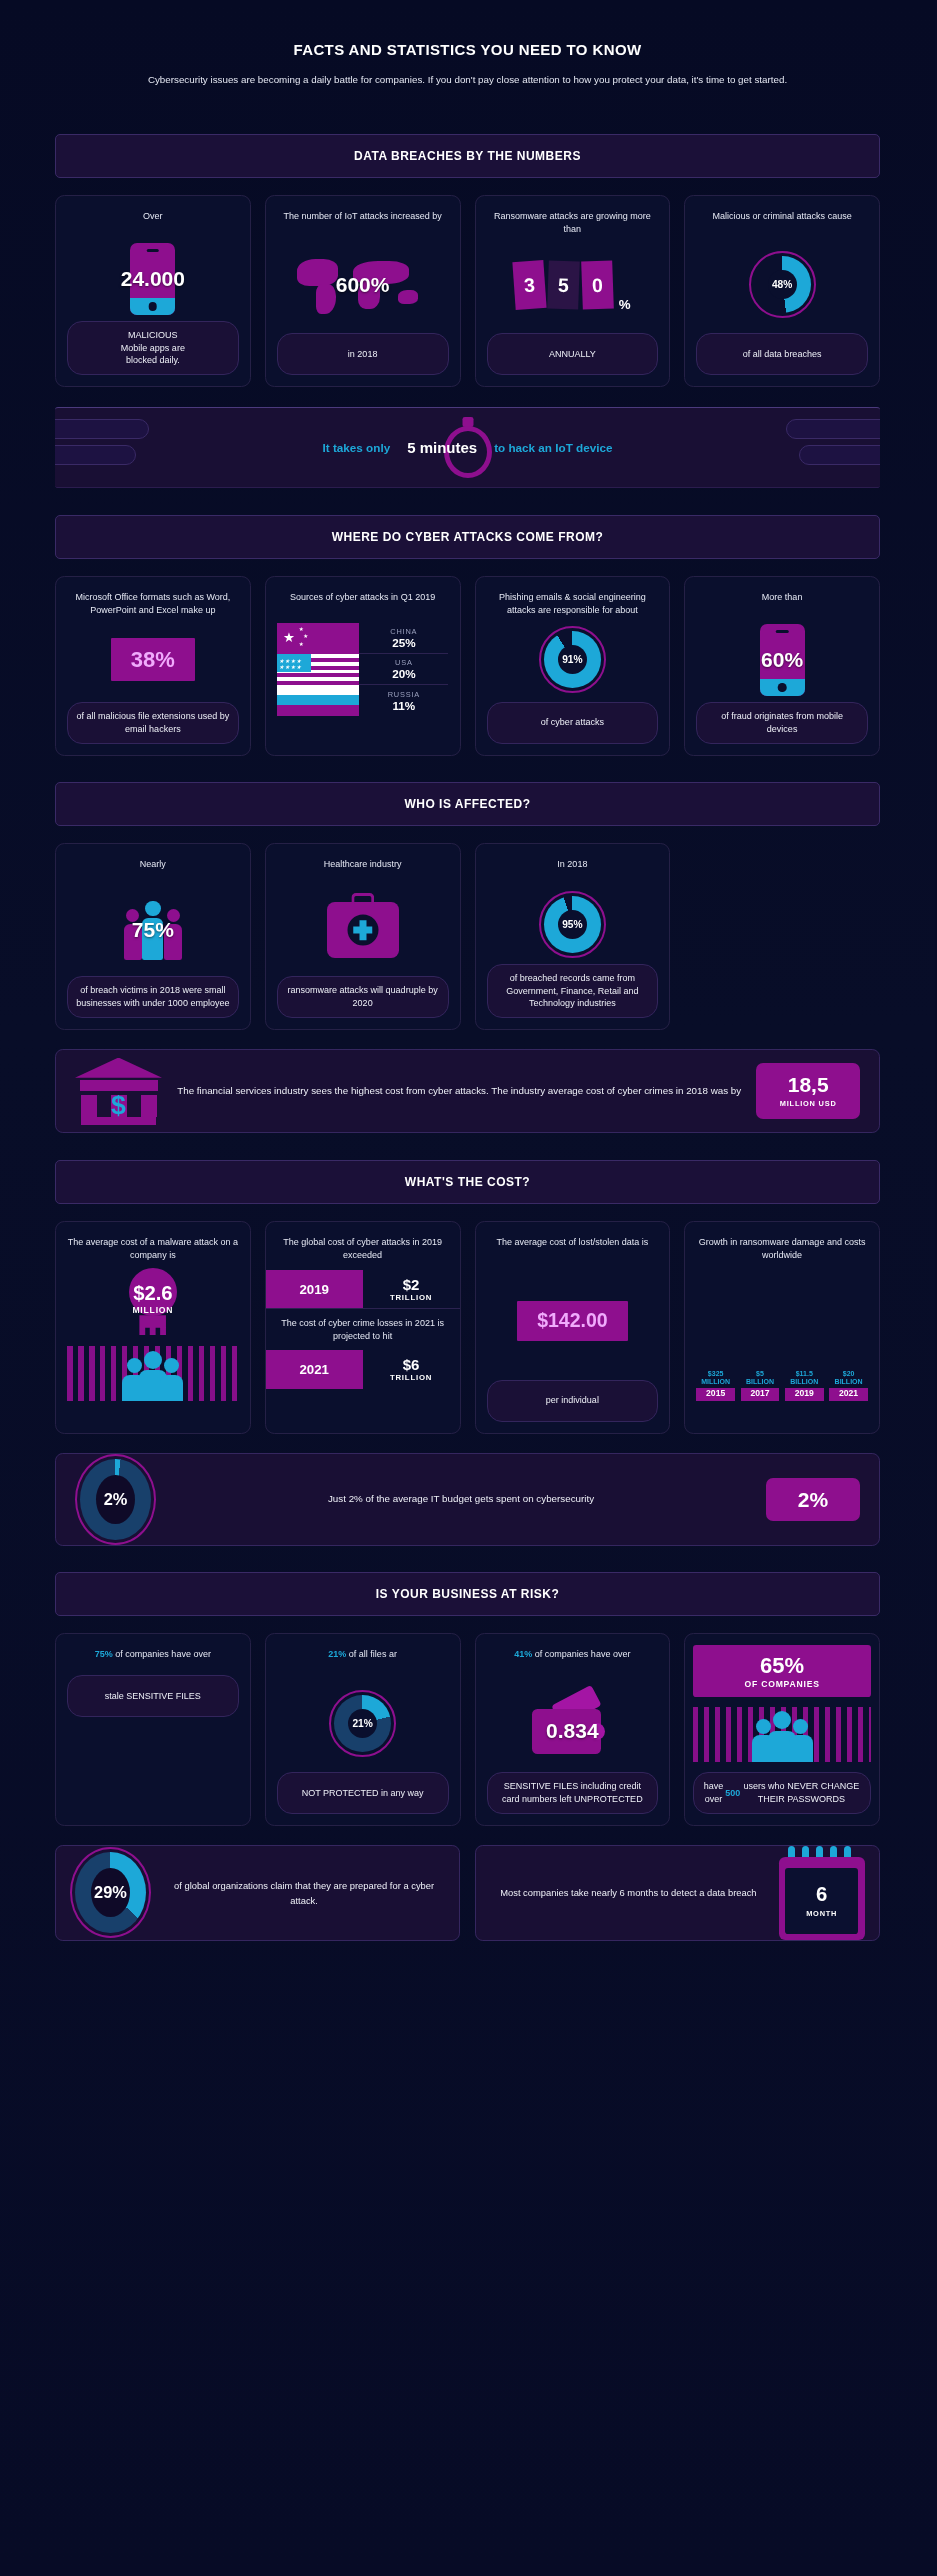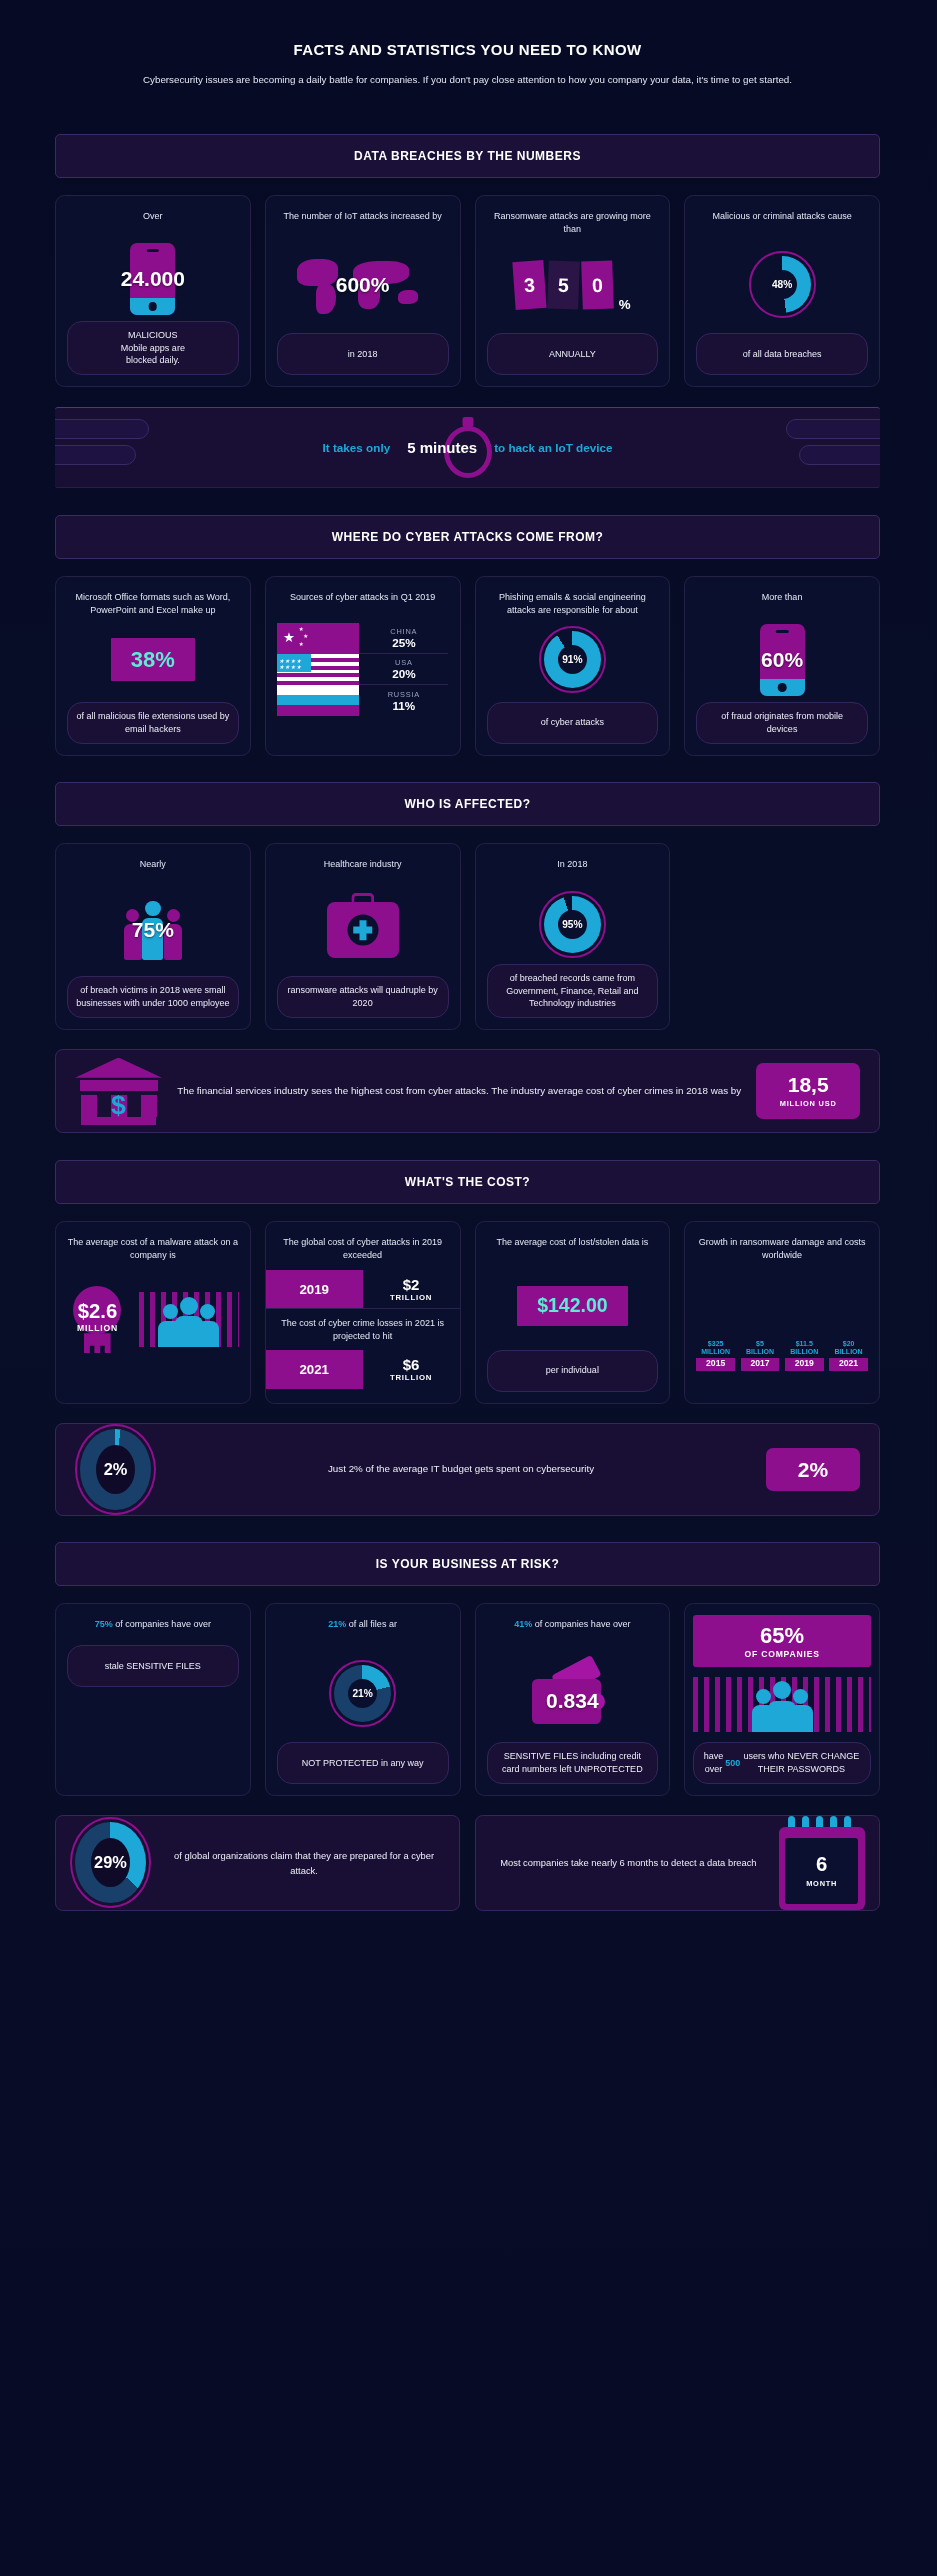--- a/index.html
+++ b/index.html
@@ -89,21 +89,21 @@
   .foot .hl{color:var(--cyan);font-weight:700;}
 
   
   .overlay-num{
     position:absolute;left:0;right:0;top:50%;transform:translateY(-50%);
     text-align:center;font-size:21px;font-weight:700;color:#fff;
     text-shadow:0 0.8px 2.3px rgba(0,0,0,.55);pointer-events:none;
   }
   .pill{
     background:var(--magenta);border-radius:1px;
-    padding:8.6px 20.3px;font-size:22px;font-weight:700;color:#5eead4;
+    padding:8.6px 20.3px;font-size:22px;font-weight:700;color:#f0abfc;
   }
   .phone{
     width:45px;height:72px;border-radius:7px;background:var(--magenta);
     position:relative;overflow:hidden;
   }
   .phone .speaker{
     position:absolute;top:6.2px;left:50%;transform:translateX(-50%);
     width:12.5px;height:3.1px;border-radius:1.6px;background:#0a0f2d;
   }
   .phone .chin{
@@ -283,21 +283,21 @@
     display:flex;align-items:center;justify-content:center;}
   .bigdonut .lbl2{position:relative;z-index:4;font-size:16.4px;font-weight:700;color:#fff;}
 </style>
 </head>
 <body>
 
 <div class="page">
 
   <div class="masthead">
     <h1>FACTS AND STATISTICS YOU NEED TO KNOW</h1>
-    <p>Cybersecurity issues are becoming a daily battle for companies. If you don't pay close attention to how you company your data, it's time to get started.</p>
+    <p>Cybersecurity issues are becoming a daily battle for companies. If you don't pay close attention to how you protect your data, it's time to get started.</p>
   </div>
 
   <div class="band">
     <h2>DATA BREACHES BY THE NUMBERS</h2>
   </div>
   <div class="grid">
 
     <div class="card">
       <div class="cap">Over</div>
       <div class="viz">
@@ -513,21 +513,21 @@
     </div>
   </div>
 
   <div class="band">
     <h2>WHAT'S THE COST?</h2>
   </div>
   <div class="grid">
 
     <div class="card">
       <div class="cap">The average cost of a malware attack on a company is</div>
-      <div class="viz" style="gap:11px;">
+      <div class="viz" style="flex-direction:column;gap:11px;">
         <div style="position:relative;display:flex;justify-content:center;">
           <div class="skull">
               <i class="dome"></i>
               <i class="jaw"></i>
             </div>
           <div style="position:absolute;top:14px;left:0;right:0;text-align:center;">
             <div style="font-size:20.3px;font-weight:700;">$2.6</div>
             <div style="font-size:8.6px;font-weight:700;letter-spacing:0.8px;">MILLION</div>
           </div>
         </div>

